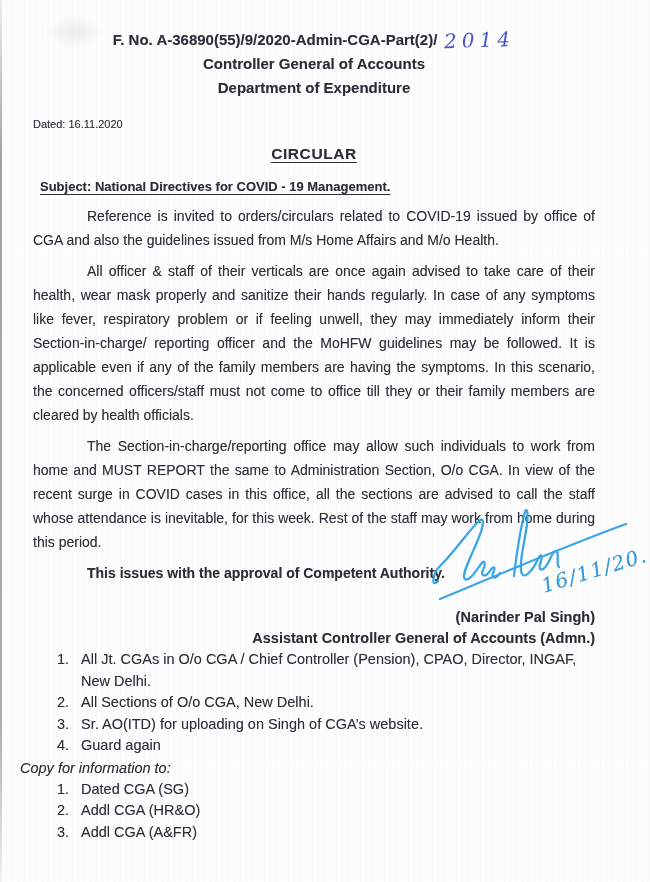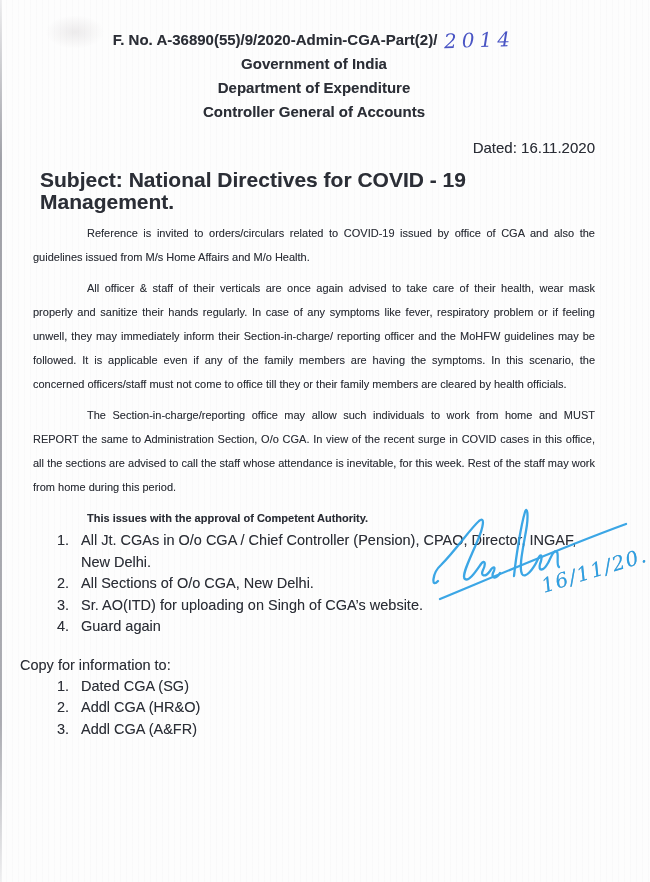--- a/index.html
+++ b/index.html
@@ -31,47 +31,47 @@
     color:#4a55c4;
     font-size:20px;
     letter-spacing:5px;
     margin-left:7px;
     transform:rotate(-2deg);
     text-shadow:none;
     vertical-align:-2px;
   }
   .org { text-align:center; font-weight:bold; font-size:15px; line-height:24px; }
 
-  .dated { text-align:right; font-size:15px; margin-top:14px; line-height:20px; }
+  .dated { text-align:left; font-size:11px; margin-top:14px; line-height:20px; }
 
   .circular { text-align:center; margin-top:10px; line-height:20px; }
   .circular .u {
     font-weight:bold; font-size:15.5px; letter-spacing:0.6px;
     text-decoration:underline; text-underline-offset:3px;
   }
   .subject { margin-top:12px; padding-left:7px; line-height:20px; }
   .subject .u {
-    font-weight:bold; font-size:21px;
-    text-underline-offset:3px;
+    font-weight:bold; font-size:13px;
+    text-decoration:underline; text-underline-offset:3px;
   }
 
   .para {
     margin:7px 0 0 0;
-    font-size:11px;
+    font-size:14px;
     line-height:24px;
     text-align:justify;
     text-indent:54px;
   }
   .para .bseg { font-weight:normal; }
   .para.last { text-align:left;font-weight:bold; }
 
   .signoff { margin-top:22px; text-align:right; font-weight:bold; font-size:14.5px; line-height:21px; }
 
   .to-label, .copy-label { font-size:14.5px; line-height:21px; margin-left:-11px; margin-top:6px; }
-  .copy-label { margin-left:-13px; margin-top:17px; }
+  .copy-label { margin-left:-13px; margin-top:1px;font-style:italic; }
   .dlist { margin:0; }
   .list-row { display:flex; font-size:14.5px; line-height:21.5px; }
   .list-row .num { width:24px; flex:0 0 24px; margin-left:24px; }
   .list-row .itxt { flex:1; }
 
   .sig-wrap { position:absolute; left:428px; top:503px; width:218px; height:108px; pointer-events:none; }
   .sig-wrap svg { display:block; }
   .sig-date {
     font-family:"DejaVu Serif", serif;
     font-style:italic;
@@ -82,37 +82,41 @@
 </head>
 <body>
 
 <div class="page">
   <div class="scan-edge"></div>
 
   <div class="content">
 
     <div class="fileno"><span>F. No. A-36890(55)/9/2020-Admin-CGA-Part(2)/</span><span class="hand-num">2014</span></div>
 
-    <div class="org">Government of India</div>
+    <div class="org">Controller General of Accounts</div>
     <div class="org">Department of Expenditure</div>
-    <div class="org">Controller General of Accounts</div>
 
     <div class="dated">Dated: 16.11.2020</div>
 
+    <div class="circular"><span class="u">CIRCULAR</span></div>
 
     <div class="subject"><span class="u">Subject: National Directives for COVID - 19 Management.</span></div>
 
     <p class="para">Reference is invited to orders/circulars related to COVID-19 issued by office of CGA and also the guidelines issued from M/s Home Affairs and M/o Health.</p>
 
     <p class="para"><span>All officer &amp; staff of their verticals are once again advised to take care of their health, wear mask properly and sanitize their hands regularly. In case of any symptoms like fever, respiratory problem or if feeling unwell, they may immediately inform their Section-in-charge/ reporting officer and the </span><span class="bseg">MoHFW</span><span> guidelines may be followed. It is applicable even if any of the family members are having the symptoms. In this scenario, the concerned officers/staff must not come to office till they or their family members are cleared by health officials.</span></p>
 
     <p class="para"><span>The Section-in-charge/reporting office may allow such individuals to work from home and </span><span class="bseg">MUST REPORT</span><span> the same to Administration Section, O/o CGA. In view of the recent surge in COVID cases in this office, all the sections are advised to call the staff whose attendance is inevitable, for this week. Rest of the staff may work from home during this period.</span></p>
 
     <p class="para last">This issues with the approval of Competent Authority.</p>
 
+    <div class="signoff">
+      <div>(Narinder Pal Singh)</div>
+      <div>Assistant Controller General of Accounts (Admn.)</div>
+    </div>
 
     <div class="dlist">
       <div class="list-row">
           <span class="num">1.</span>
           <span class="itxt">All Jt. CGAs in O/o CGA / Chief Controller (Pension), CPAO, Director, INGAF, New Delhi.</span>
         </div>
       <div class="list-row">
           <span class="num">2.</span>
           <span class="itxt">All Sections of O/o CGA, New Delhi.</span>
         </div>

